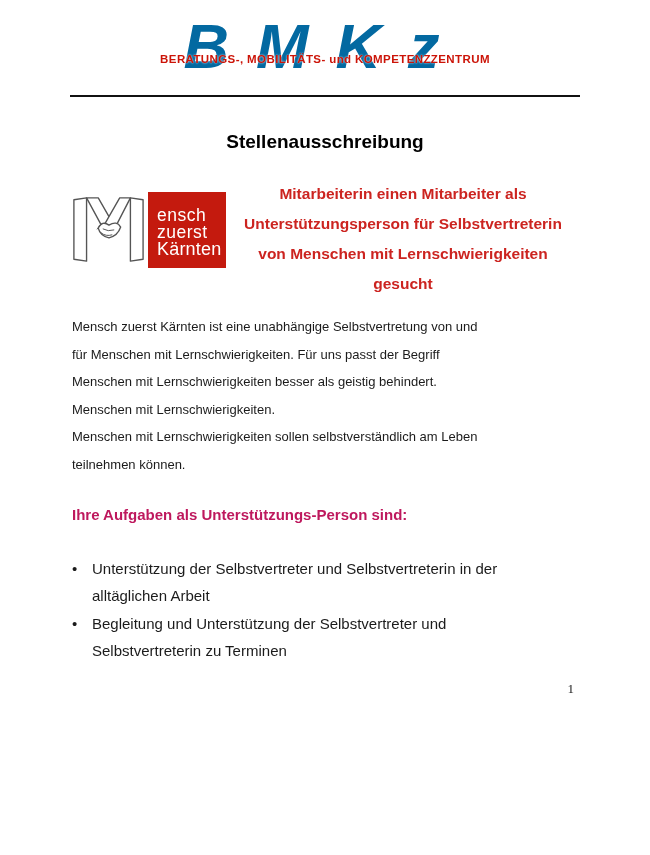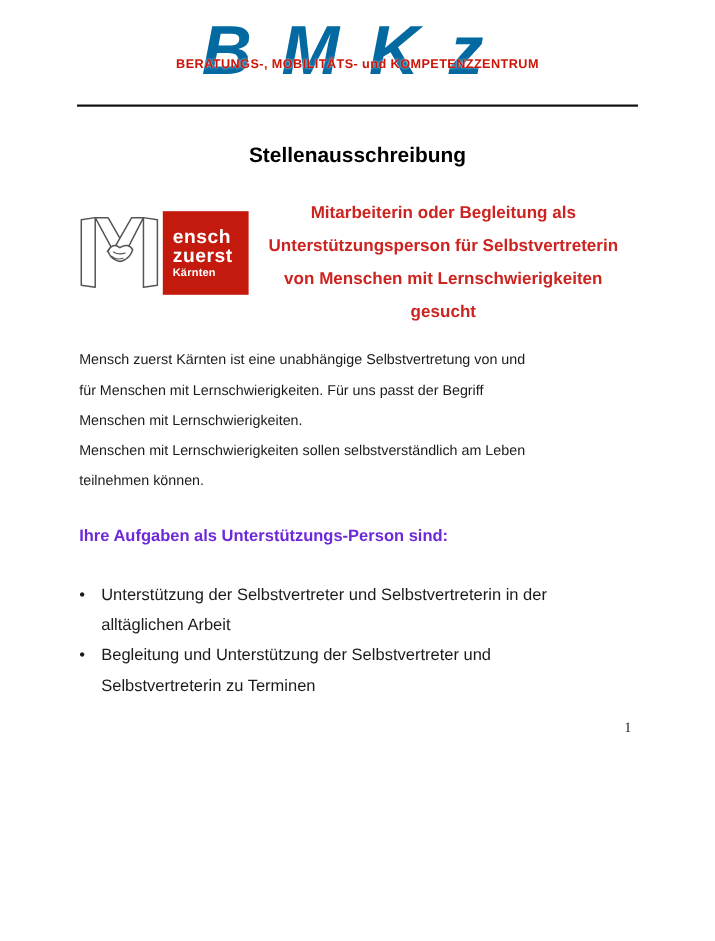--- a/index.html
+++ b/index.html
@@ -25,36 +25,36 @@
 
   .rule { border:none; border-top:2px solid #111; margin:18px 70px 0 70px; }
 
   .doc-title { margin:34px 0 0 0; text-align:center; font-size:19px; font-weight:bold; color:#000; }
 
   
   .job-header { display:flex; margin:32px 70px 0 68px; }
   .org-logo { flex:0 0 158px; height:76px; margin-top:7px; display:flex; }
   .m-graphic { width:80px; height:76px; }
   .org-box {
-    width:78px; height:76px; background:#c41a0e; color:#fff; font-weight:bold;
+    width:78px; height:76px; background:#c41a0e; color:#fff; font-weight:normal;
     box-sizing:border-box; padding:15px 0 0 9px;
   }
   .org-l1, .org-l2 { font-size:17.5px; line-height:17px; letter-spacing:0.5px; }
-  .org-l3 { font-size:10px; line-height:16px; letter-spacing:0.2px; }
+  .org-l3 { font-size:18px; line-height:16px; letter-spacing:0.2px; }
 
   .job-heading {
     flex:1; margin-top:-6px; text-align:center;
     font-weight:bold; font-size:15.5px; line-height:30px; color:#cc2420;
   }
 
   .para { margin:14px 70px 0 72px; font-size:13px; line-height:27.5px; }
   .para.seeking { margin-top:26px; }
   .b { font-weight:bold; }
 
-  .tasks-heading { margin:23px 70px 0 72px; font-size:15px; line-height:27.5px; font-weight:bold; color:#6d28d9; }
+  .tasks-heading { margin:23px 70px 0 72px; font-size:15px; line-height:27.5px; font-weight:bold; color:#be185d; }
 
   .bullets { margin:26px 70px 0 72px; padding:0; list-style:none; font-size:15px; line-height:27.5px; }
   .bullets li { display:flex; }
   .bullets .dot { flex:0 0 20px; width:20px; }
 
   .page-num { margin:16px 76px 0 0; text-align:right; font-family:"Liberation Serif", serif; font-size:13px; color:#222; }
 </style>
 </head>
 <body>
 
@@ -87,30 +87,31 @@
           </g>
         </svg>
       </div>
       <div class="org-box">
         <div class="org-l1">ensch</div>
         <div class="org-l2">zuerst</div>
         <div class="org-l3">Kärnten</div>
       </div>
     </div>
     <div class="job-heading">
-      <div>Mitarbeiterin oder Begleitung als</div>
+      <div>Mitarbeiterin einen Mitarbeiter als</div>
       <div>Unterstützungsperson für Selbstvertreterin</div>
       <div>von Menschen mit Lernschwierigkeiten</div>
       <div>gesucht</div>
     </div>
   </section>
 
   <section class="para about">
     <div>Mensch zuerst Kärnten ist eine unabhängige Selbstvertretung von und</div>
     <div>für Menschen mit Lernschwierigkeiten. Für uns passt der Begriff</div>
+    <div>Menschen mit Lernschwierigkeiten besser als geistig behindert.</div>
     <div>Menschen mit Lernschwierigkeiten.</div>
     <div>Menschen mit Lernschwierigkeiten sollen selbstverständlich am Leben</div>
     <div>teilnehmen können.</div>
   </section>
 
 
   <h2 class="tasks-heading">Ihre Aufgaben als Unterstützungs-Person sind:</h2>
 
   <ul class="bullets">
     <li>

